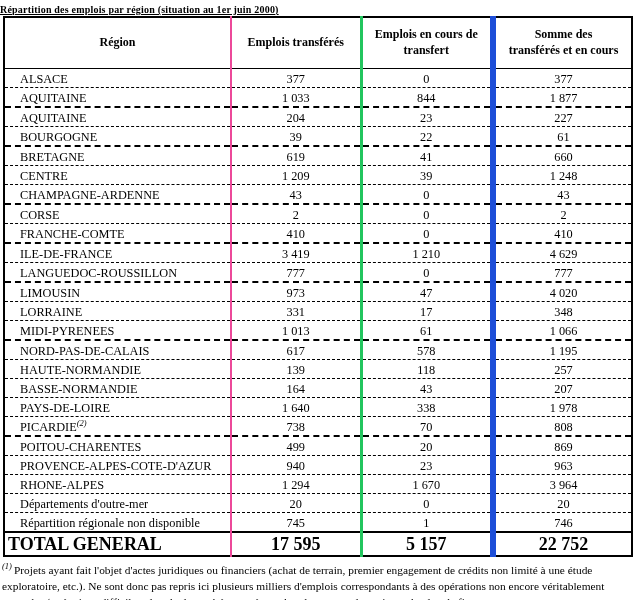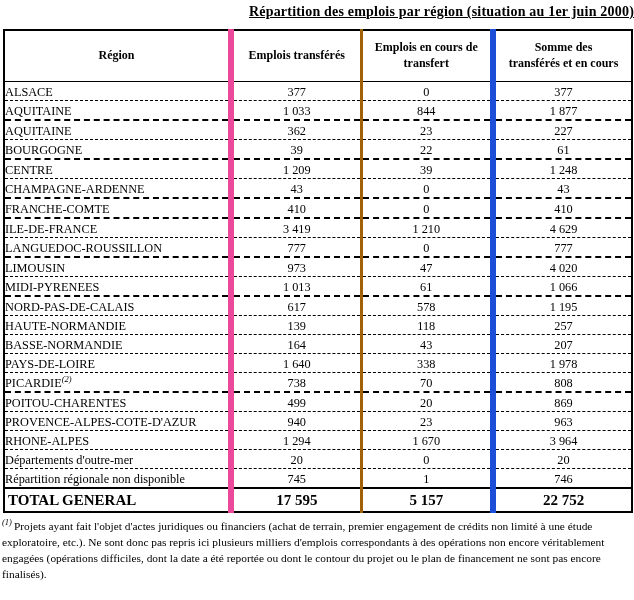--- a/index.html
+++ b/index.html
@@ -2,48 +2,48 @@
 <html><head>
 <meta charset="utf-8">
 <style>
   html, body { margin:0; padding:0; background:#ffffff; }
   body {
     width:634px; height:600px; overflow:hidden;
     font-family:"Liberation Serif","DejaVu Serif",serif;
     color:#000;
   }
   .doc-title {
-    text-align:right; font-weight:bold; font-size:14px;
-    text-decoration:underline; padding:4px 0 9px 0;
+    text-align:left; font-weight:bold; font-size:10px;
+    text-decoration:underline; padding:4px 0 1px 0;
     letter-spacing:0.2px;
   }
   table.tbl {
     border-collapse:collapse; table-layout:fixed;
     margin-left:3px; width:628px;
     border:2px solid #000;
   }
   col.c1{width:227px;} col.c2{width:130px;} col.c3{width:132px;} col.c4{width:139px;}
   th {
     font-weight:bold; font-size:12px; text-align:center; vertical-align:middle;
     height:50px; border-bottom:1px solid #000; padding:0 12px; line-height:1.3;
   }
-  th:first-child, td:first-child { border-right:6px solid #ec4899; }
-  th:nth-child(2), td:nth-child(2) { border-right:3px solid #a16207; }
+  th:first-child, td:first-child { border-right:2px solid #ec4899; }
+  th:nth-child(2), td:nth-child(2) { border-right:3px solid #22c55e; }
   th:nth-child(3), td:nth-child(3) { border-right:6px solid #1d4ed8; }
   .body-row td {
     height:17px; font-size:12.3px; line-height:13px;
     vertical-align:bottom; padding:0 0 1px 0;
     white-space:nowrap; overflow:hidden;
   }
-  td.region { text-align:left; padding-left:0; }
+  td.region { text-align:left; padding-left:15px; }
   td.num { text-align:center; }
   .sep-thin td  { border-bottom:1px dashed #000; }
   .sep-thick td { border-bottom:2px dashed #000; }
   .total-row td {
-    border-top:2px solid #000; font-weight:bold; font-size:15px;
+    border-top:2px solid #000; font-weight:bold; font-size:18px;
     height:22px; vertical-align:middle; padding:0; white-space:nowrap;margin-top:33px;
   }
   .total-row td.region { padding-left:3px; }
   sup.row-sup, sup.fn-marker { font-style:italic; font-size:8.5px; }
   .footnotes {
     margin:3px 3px 0 2px; font-size:11.4px; line-height:1.42;
     text-align:left;
   }
   .footnote { margin:0; }
   sup.fn-marker { margin-right:2px; }
@@ -78,42 +78,54 @@
           <td class="num">377</td>
         </tr>
         <tr class="body-row sep-thick">
           <td class="region"><span>AQUITAINE</span></td>
           <td class="num">1 033</td>
           <td class="num">844</td>
           <td class="num">1 877</td>
         </tr>
         <tr class="body-row sep-thin">
           <td class="region"><span>AQUITAINE</span></td>
-          <td class="num">362</td>
+          <td class="num">204</td>
           <td class="num">23</td>
           <td class="num">227</td>
         </tr>
         <tr class="body-row sep-thick">
           <td class="region"><span>BOURGOGNE</span></td>
           <td class="num">39</td>
           <td class="num">22</td>
           <td class="num">61</td>
         </tr>
         <tr class="body-row sep-thin">
+          <td class="region"><span>BRETAGNE</span></td>
+          <td class="num">619</td>
+          <td class="num">41</td>
+          <td class="num">660</td>
+        </tr>
+        <tr class="body-row sep-thin">
           <td class="region"><span>CENTRE</span></td>
           <td class="num">1 209</td>
           <td class="num">39</td>
           <td class="num">1 248</td>
         </tr>
         <tr class="body-row sep-thick">
           <td class="region"><span>CHAMPAGNE-ARDENNE</span></td>
           <td class="num">43</td>
           <td class="num">0</td>
           <td class="num">43</td>
         </tr>
+        <tr class="body-row sep-thin">
+          <td class="region"><span>CORSE</span></td>
+          <td class="num">2</td>
+          <td class="num">0</td>
+          <td class="num">2</td>
+        </tr>
         <tr class="body-row sep-thick">
           <td class="region"><span>FRANCHE-COMTE</span></td>
           <td class="num">410</td>
           <td class="num">0</td>
           <td class="num">410</td>
         </tr>
         <tr class="body-row sep-thin">
           <td class="region"><span>ILE-DE-FRANCE</span></td>
           <td class="num">3 419</td>
           <td class="num">1 210</td>
@@ -123,20 +135,26 @@
           <td class="region"><span>LANGUEDOC-ROUSSILLON</span></td>
           <td class="num">777</td>
           <td class="num">0</td>
           <td class="num">777</td>
         </tr>
         <tr class="body-row sep-thin">
           <td class="region"><span>LIMOUSIN</span></td>
           <td class="num">973</td>
           <td class="num">47</td>
           <td class="num">4 020</td>
+        </tr>
+        <tr class="body-row sep-thin">
+          <td class="region"><span>LORRAINE</span></td>
+          <td class="num">331</td>
+          <td class="num">17</td>
+          <td class="num">348</td>
         </tr>
         <tr class="body-row sep-thick">
           <td class="region"><span>MIDI-PYRENEES</span></td>
           <td class="num">1 013</td>
           <td class="num">61</td>
           <td class="num">1 066</td>
         </tr>
         <tr class="body-row sep-thin">
           <td class="region"><span>NORD-PAS-DE-CALAIS</span></td>
           <td class="num">617</td>

